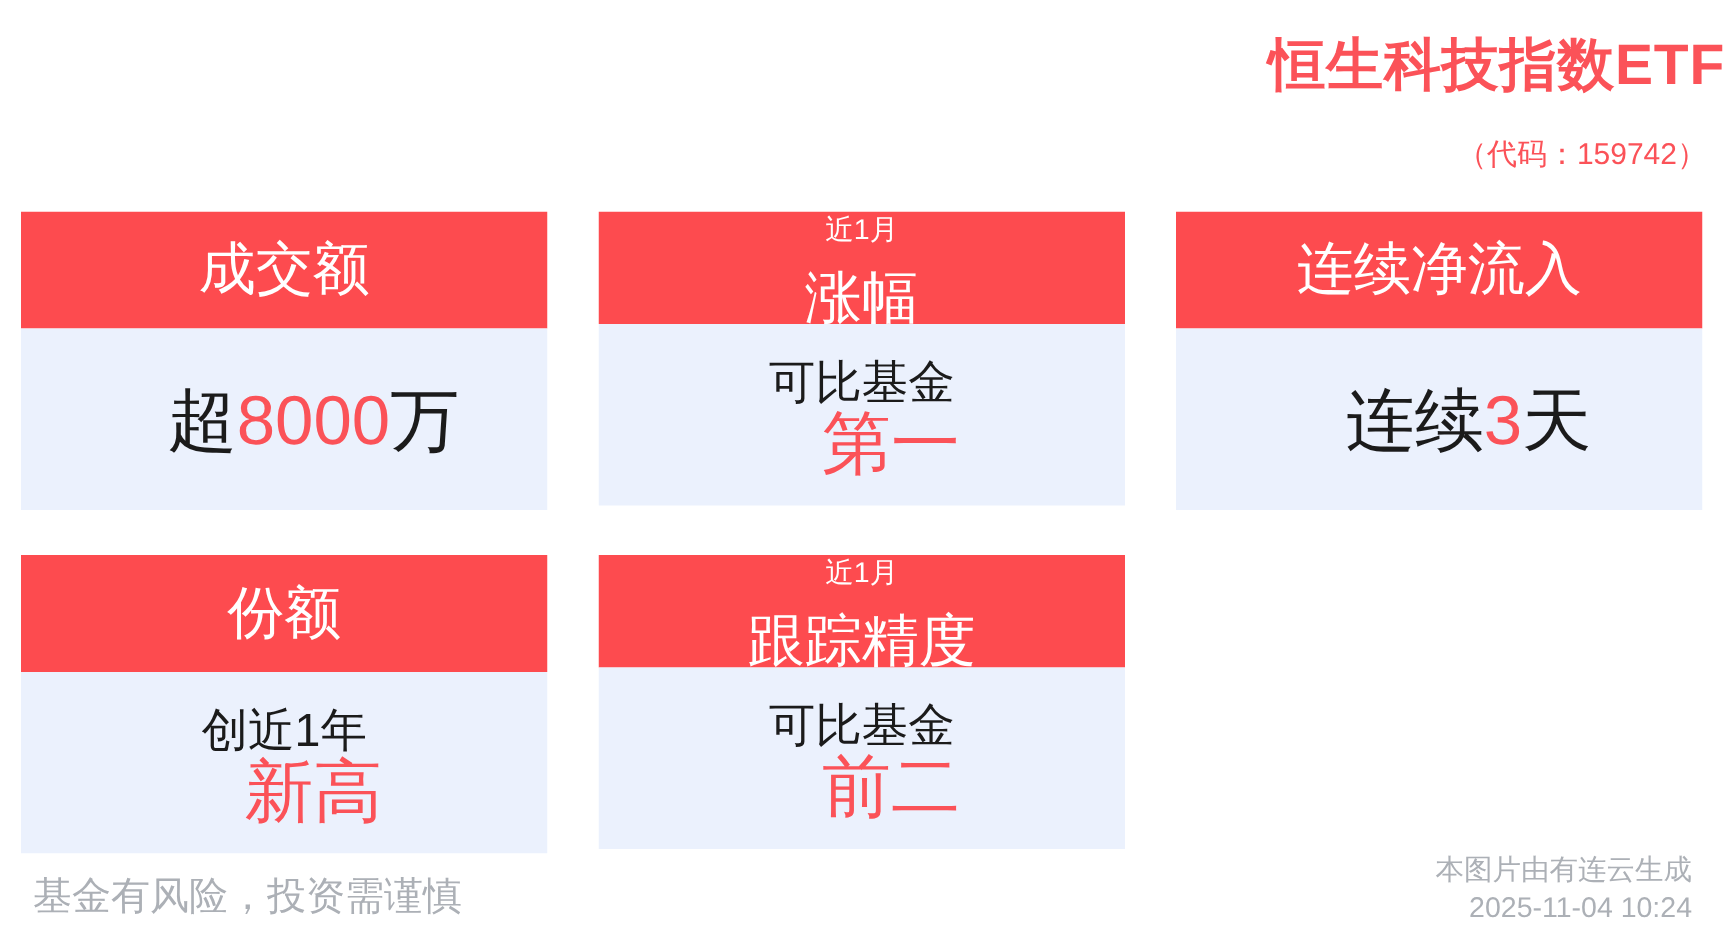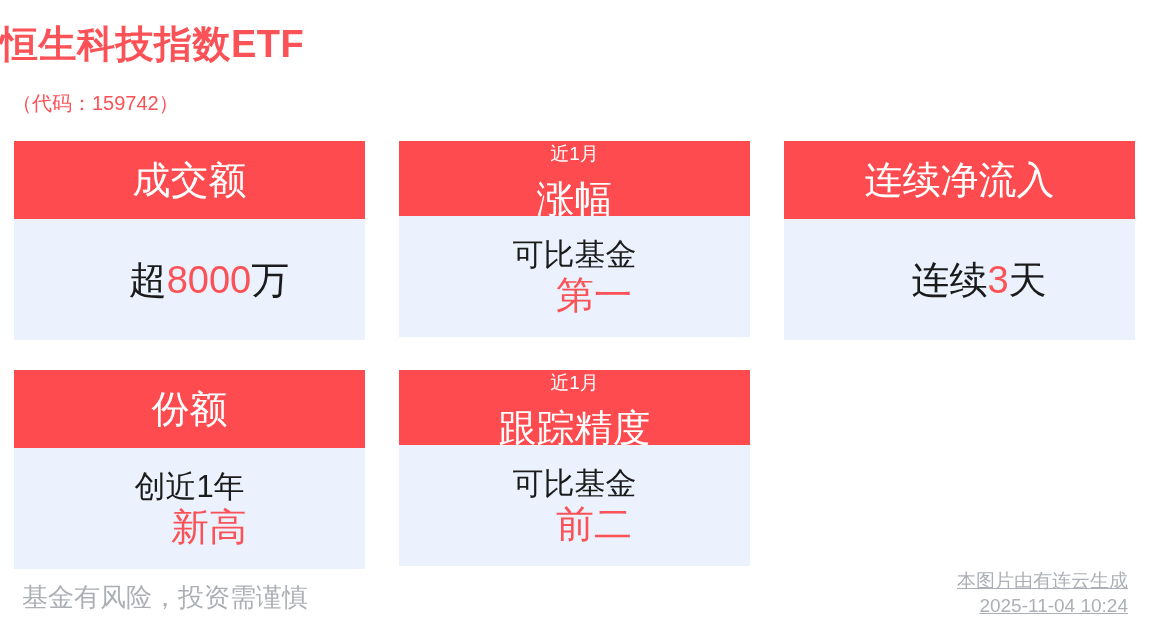--- a/index.html
+++ b/index.html
@@ -14,21 +14,21 @@
     overflow: hidden;
     position: relative;
   }
 
   
   .title-block {
     position: absolute;
     left: 0;
     top: 0;
     width: 1150px;
-    text-align: left;
+    text-align: right;
   }
   .main-title {
     margin: 0;
     padding-top: 20px;
     font-size: 38px;
     font-weight: bold;
     line-height: 48px;
     color: #FB5258;
     letter-spacing: 0.5px;
   }
@@ -111,21 +111,21 @@
   .body-top {
     font-size: 31px;
     line-height: 37px;
     color: #1b1b1b;
     display: block;
   }
   .body-top:empty {
     display: none;
   }
   .body-main {
-    font-size: 38px;
+    font-size: 46px;
     line-height: 44px;
     color: #1b1b1b;
     display: block;
     white-space: nowrap;
     margin-left: 39px;
   }
   .body-main.accent {
     color: #FB5258;
   }
   .body-main .pre,
@@ -149,21 +149,20 @@
     position: absolute;
     right: 22px;
     bottom: 14px;
     text-align: right;
     font-size: 19px;
     line-height: 25px;
     color: #ACB0B6;
   }
   .footer-right span {
     display: block;
-    text-decoration: underline;
   }
 </style>
 </head>
 <body>
 
 <div class="title-block">
   <h1 class="main-title">恒生科技指数ETF</h1>
   <div class="sub-title">（代码：159742）</div>
 </div>
 

